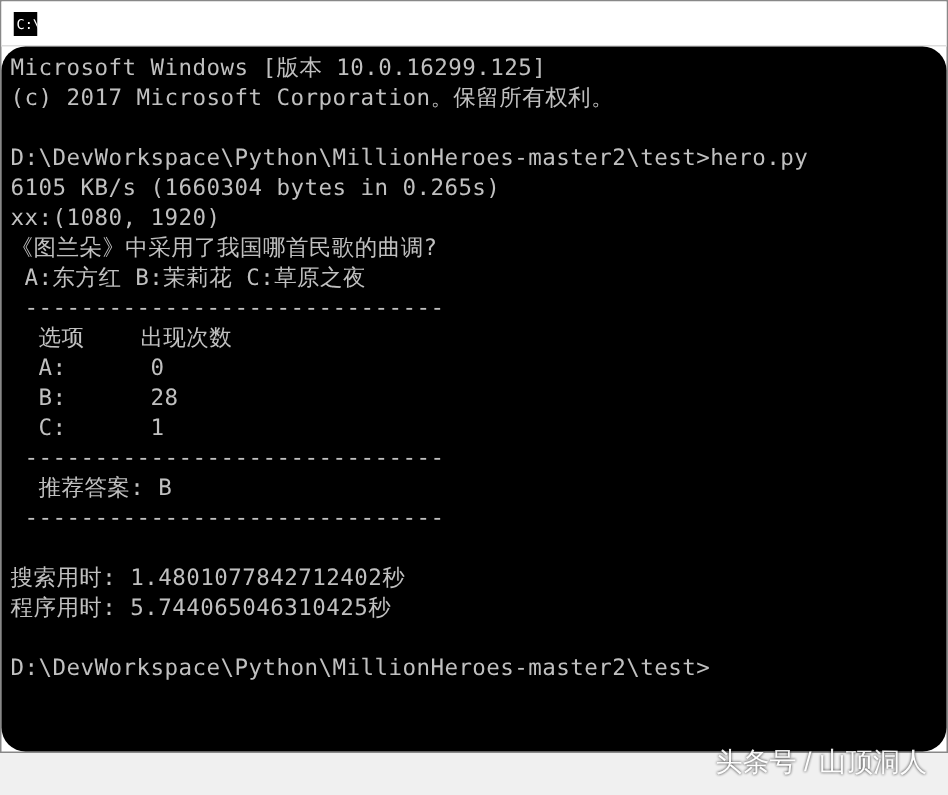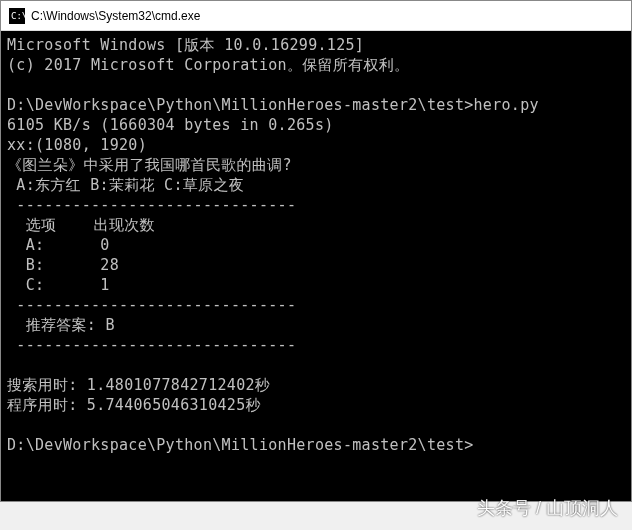--- a/index.html
+++ b/index.html
@@ -39,20 +39,21 @@
     }
     .terminal {
       background: #000;
       color: #c0c0c0;
       font-size: 15px;
       line-height: 20px;
       padding: 4px 6px;
       min-height: 470px;
       white-space: pre;
       letter-spacing: 0.3px;
+      border-radius: 16px;
     }
     .watermark {
       position: absolute;
       bottom: 10px;
       right: 14px;
       color: #fff;
       font-size: 18px;
       font-family: Liberation Sans, sans-serif;
       opacity: 0.9;
       text-shadow: 0 0 2px #000;
@@ -62,21 +63,20 @@
 <body>
 
 <div class="window">
   <div class="titlebar">
     <span class="app-icon">
       <svg width="16" height="16" viewBox="0 0 16 16">
         <rect x="0" y="0" width="16" height="16" fill="#000"></rect>
         <text x="2" y="11" font-size="9" fill="#fff" font-family="monospace">C:\</text>
       </svg>
     </span>
-    <span class="title-text">C:\Windows\System32\cmd.exe</span>
   </div>
   <div class="terminal"><span>Microsoft Windows [版本 10.0.16299.125]</span>
 <span>(c) 2017 Microsoft Corporation。保留所有权利。</span>
 
 <span>D:\DevWorkspace\Python\MillionHeroes-master2\test&gt;hero.py</span>
 <span>6105 KB/s (1660304 bytes in 0.265s)</span>
 <span>xx:(1080, 1920)</span>
 <span>《图兰朵》中采用了我国哪首民歌的曲调?</span>
 <span> A:东方红 B:茉莉花 C:草原之夜</span>
 <span> ------------------------------</span>

